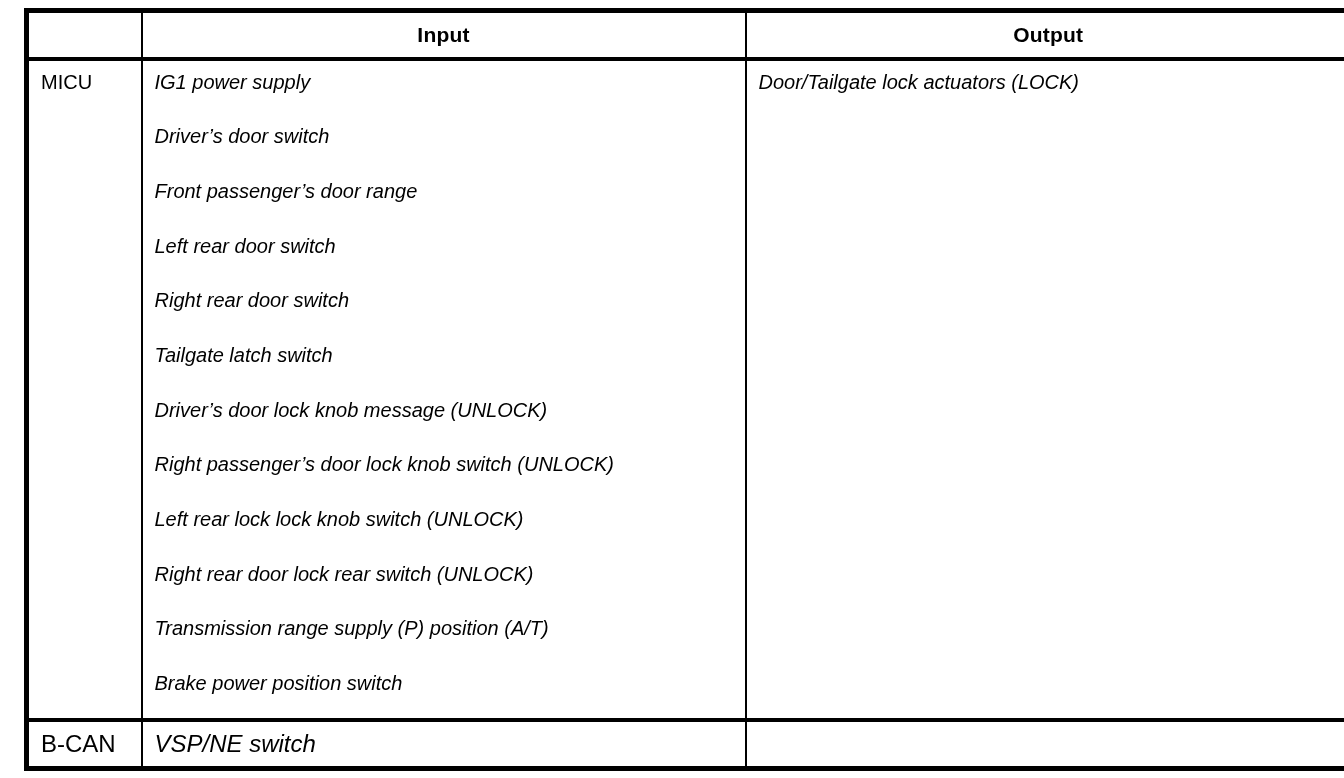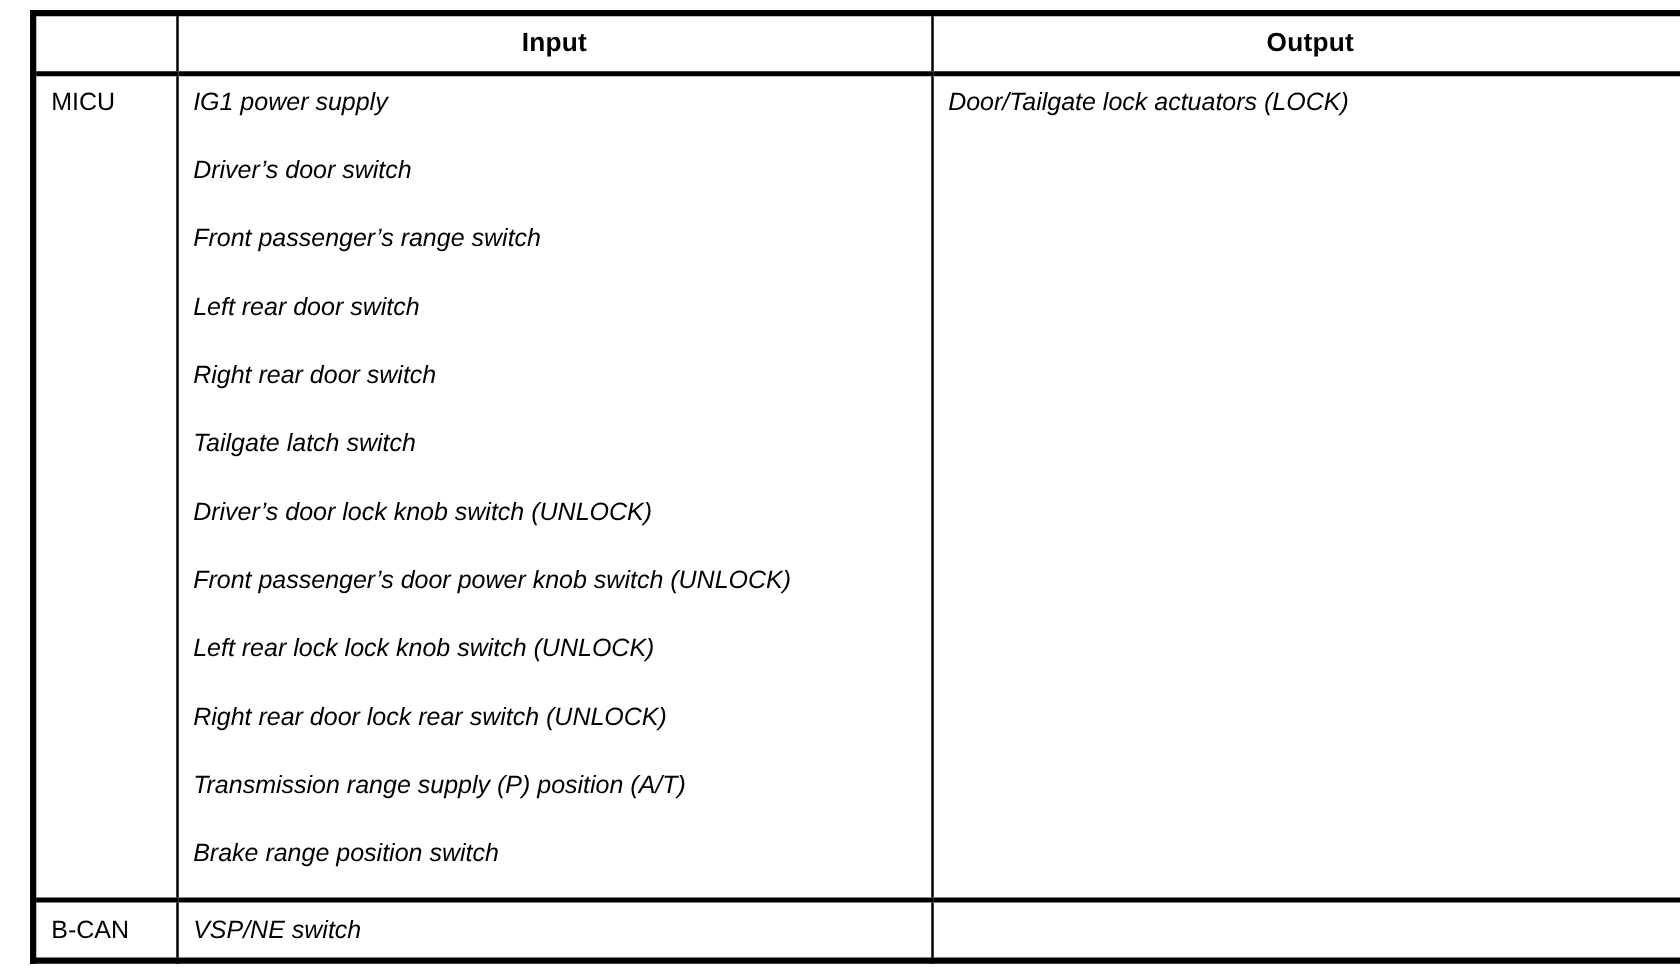--- a/index.html
+++ b/index.html
@@ -41,21 +41,21 @@
   tr.row-micu td {
     height: 653px;
     border-bottom: 4px solid #000000;
     padding: 11px 10px 0 12px;
     font-size: 20px;
   }
   tr.row-bcan td {
     height: 48px;
     vertical-align: middle;
     padding: 0 10px 0 12px;
-    font-size: 20px;
+    font-size: 24px;
   }
   .cell-line {
     line-height: 20px;
     white-space: nowrap;
     font-style: italic;
   }
   .inputs-cell .cell-line:not(:last-child) { height: 54.7px; }
   .source-label { line-height: 20px; white-space: nowrap; }
 </style>
 </head>
@@ -76,30 +76,30 @@
       </tr>
     </thead>
     <tbody>
       <tr class="row-micu">
         <td>
           <div class="source-label">MICU</div>
         </td>
         <td class="inputs-cell">
           <div class="cell-line">IG1 power supply</div>
           <div class="cell-line">Driver’s door switch</div>
-          <div class="cell-line">Front passenger’s range switch</div>
+          <div class="cell-line">Front passenger’s door range</div>
           <div class="cell-line">Left rear door switch</div>
           <div class="cell-line">Right rear door switch</div>
           <div class="cell-line">Tailgate latch switch</div>
-          <div class="cell-line">Driver’s door lock knob switch (UNLOCK)</div>
-          <div class="cell-line">Front passenger’s door power knob switch (UNLOCK)</div>
+          <div class="cell-line">Driver’s door lock knob message (UNLOCK)</div>
+          <div class="cell-line">Right passenger’s door lock knob switch (UNLOCK)</div>
           <div class="cell-line">Left rear lock lock knob switch (UNLOCK)</div>
           <div class="cell-line">Right rear door lock rear switch (UNLOCK)</div>
           <div class="cell-line">Transmission range supply (P) position (A/T)</div>
-          <div class="cell-line">Brake range position switch</div>
+          <div class="cell-line">Brake power position switch</div>
         </td>
         <td class="outputs-cell">
           <div class="cell-line">Door/Tailgate lock actuators (LOCK)</div>
         </td>
       </tr>
       <tr class="row-bcan">
         <td>
           <div class="source-label">B-CAN</div>
         </td>
         <td class="inputs-cell">

